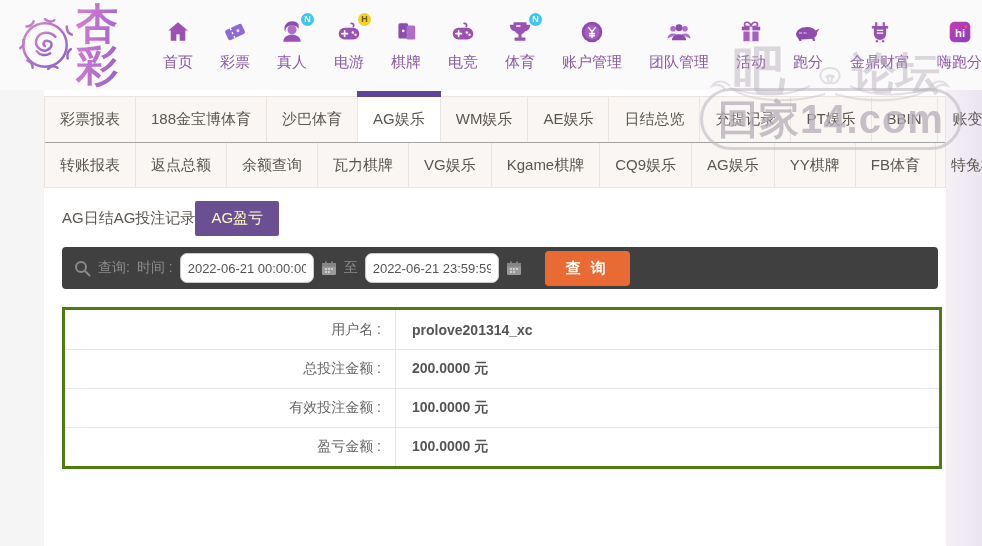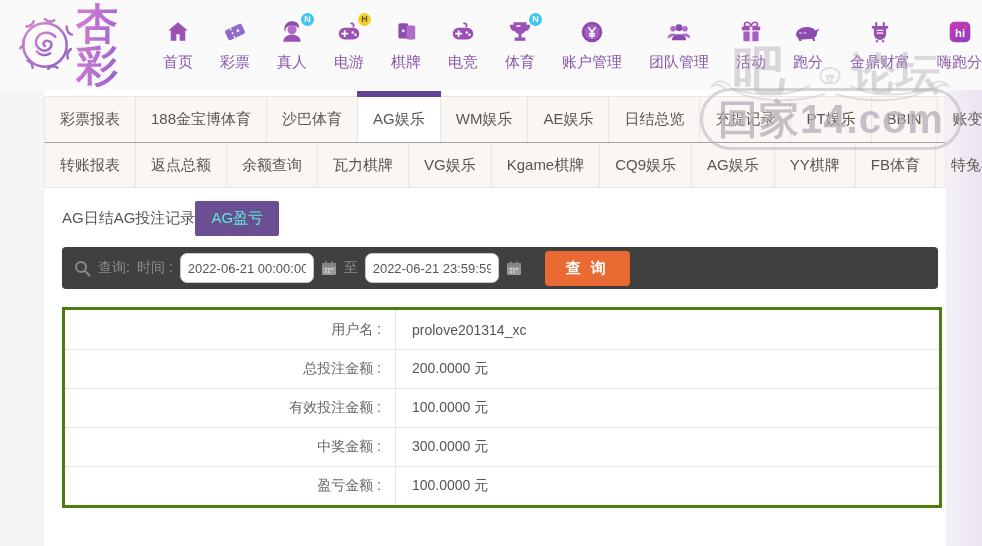--- a/index.html
+++ b/index.html
@@ -79,21 +79,21 @@
     content:''; position:absolute; left:-1px; right:-1px; top:-6px; height:6px;
     background:#60449a;
   }
 
   
   .subtabs {
     position:absolute; left:62px; top:201px;
     display:flex; align-items:center; z-index:10;
   }
   .subtab { font-size:15px; color:#5a5550; padding:8px 0; cursor:pointer; }
-  .subtab.active { background:#6a4f92; color:#5eead4; padding:8px 16px; border-radius:2px; }
+  .subtab.active { background:#6a4f92; color:#fef9c3; padding:8px 16px; border-radius:2px; }
 
   
   .querybar {
     position:absolute; left:62px; top:247px; width:876px; height:42px;
     background:#404040; border-radius:4px;
     display:flex; align-items:center; padding:0 12px; gap:7px; z-index:10;
   }
   .q-label { font-size:14px; color:#8c8c8c; white-space:nowrap; }
   .q-input {
     width:134px; height:30px; background:#fff; border:1px solid #c9c9c9; border-radius:7px;
@@ -109,21 +109,21 @@
   .dtable {
     position:absolute; left:62px; top:307px; width:880px;
     border:3px solid #4d7c0f; z-index:10; background:#fff;
   }
   .drow { display:flex; height:39px; align-items:center; }
   .drow + .drow { border-top:1px solid #e6e4e4; }
   .dlabel {
     width:331px; text-align:right; padding-right:14px; font-size:14px; color:#666;
     border-right:1px solid #e6e4e4; height:100%; display:flex; align-items:center; justify-content:flex-end;
   }
-  .dvalue { flex:1; padding-left:16px; font-size:14px; color:#555; }
+  .dvalue { flex:1; padding-left:16px; font-size:14px; color:#555;font-weight:bold; }
 
   svg { display:block; }
 </style>
 </head>
 <body>
 
 <div class="header">
   <div class="logo">
     <span>
       <svg width="62" height="62" viewBox="0 0 60 60">
@@ -403,20 +403,16 @@
   </div>
   <div class="drow">
     <span class="dlabel">总投注金额 :</span>
     <span class="dvalue">200.0000 元</span>
   </div>
   <div class="drow">
     <span class="dlabel">有效投注金额 :</span>
     <span class="dvalue">100.0000 元</span>
   </div>
   <div class="drow">
-    <span class="dlabel">中奖金额 :</span>
-    <span class="dvalue">300.0000 元</span>
-  </div>
-  <div class="drow">
     <span class="dlabel">盈亏金额 :</span>
     <span class="dvalue">100.0000 元</span>
   </div>
 </div>
 
 </body></html>

